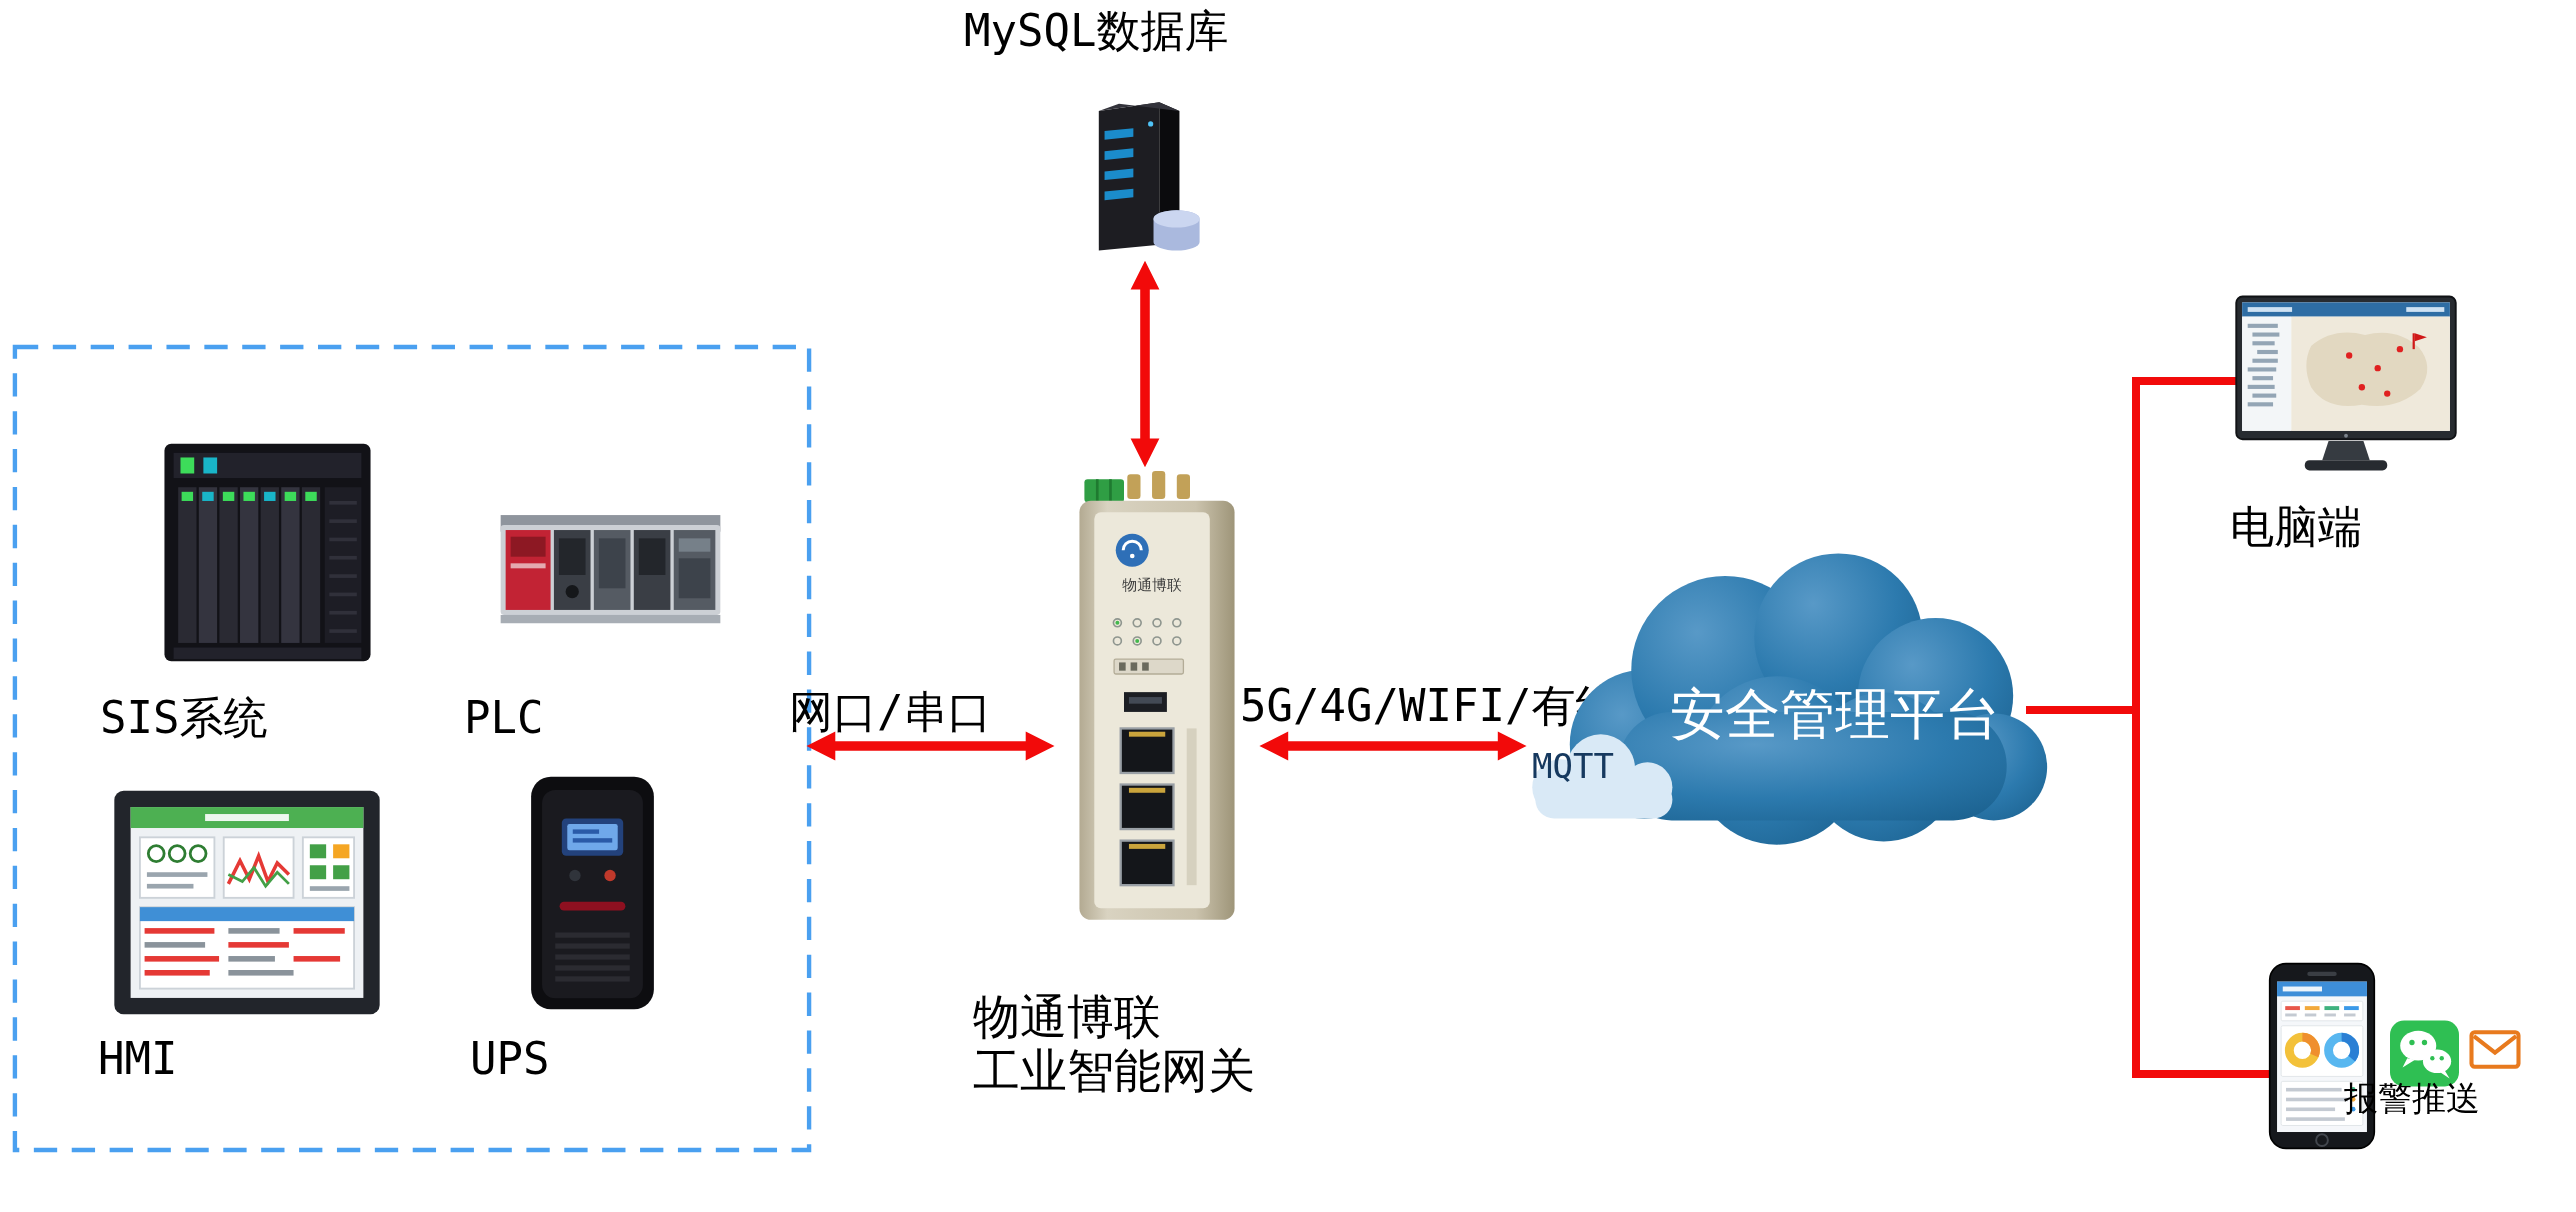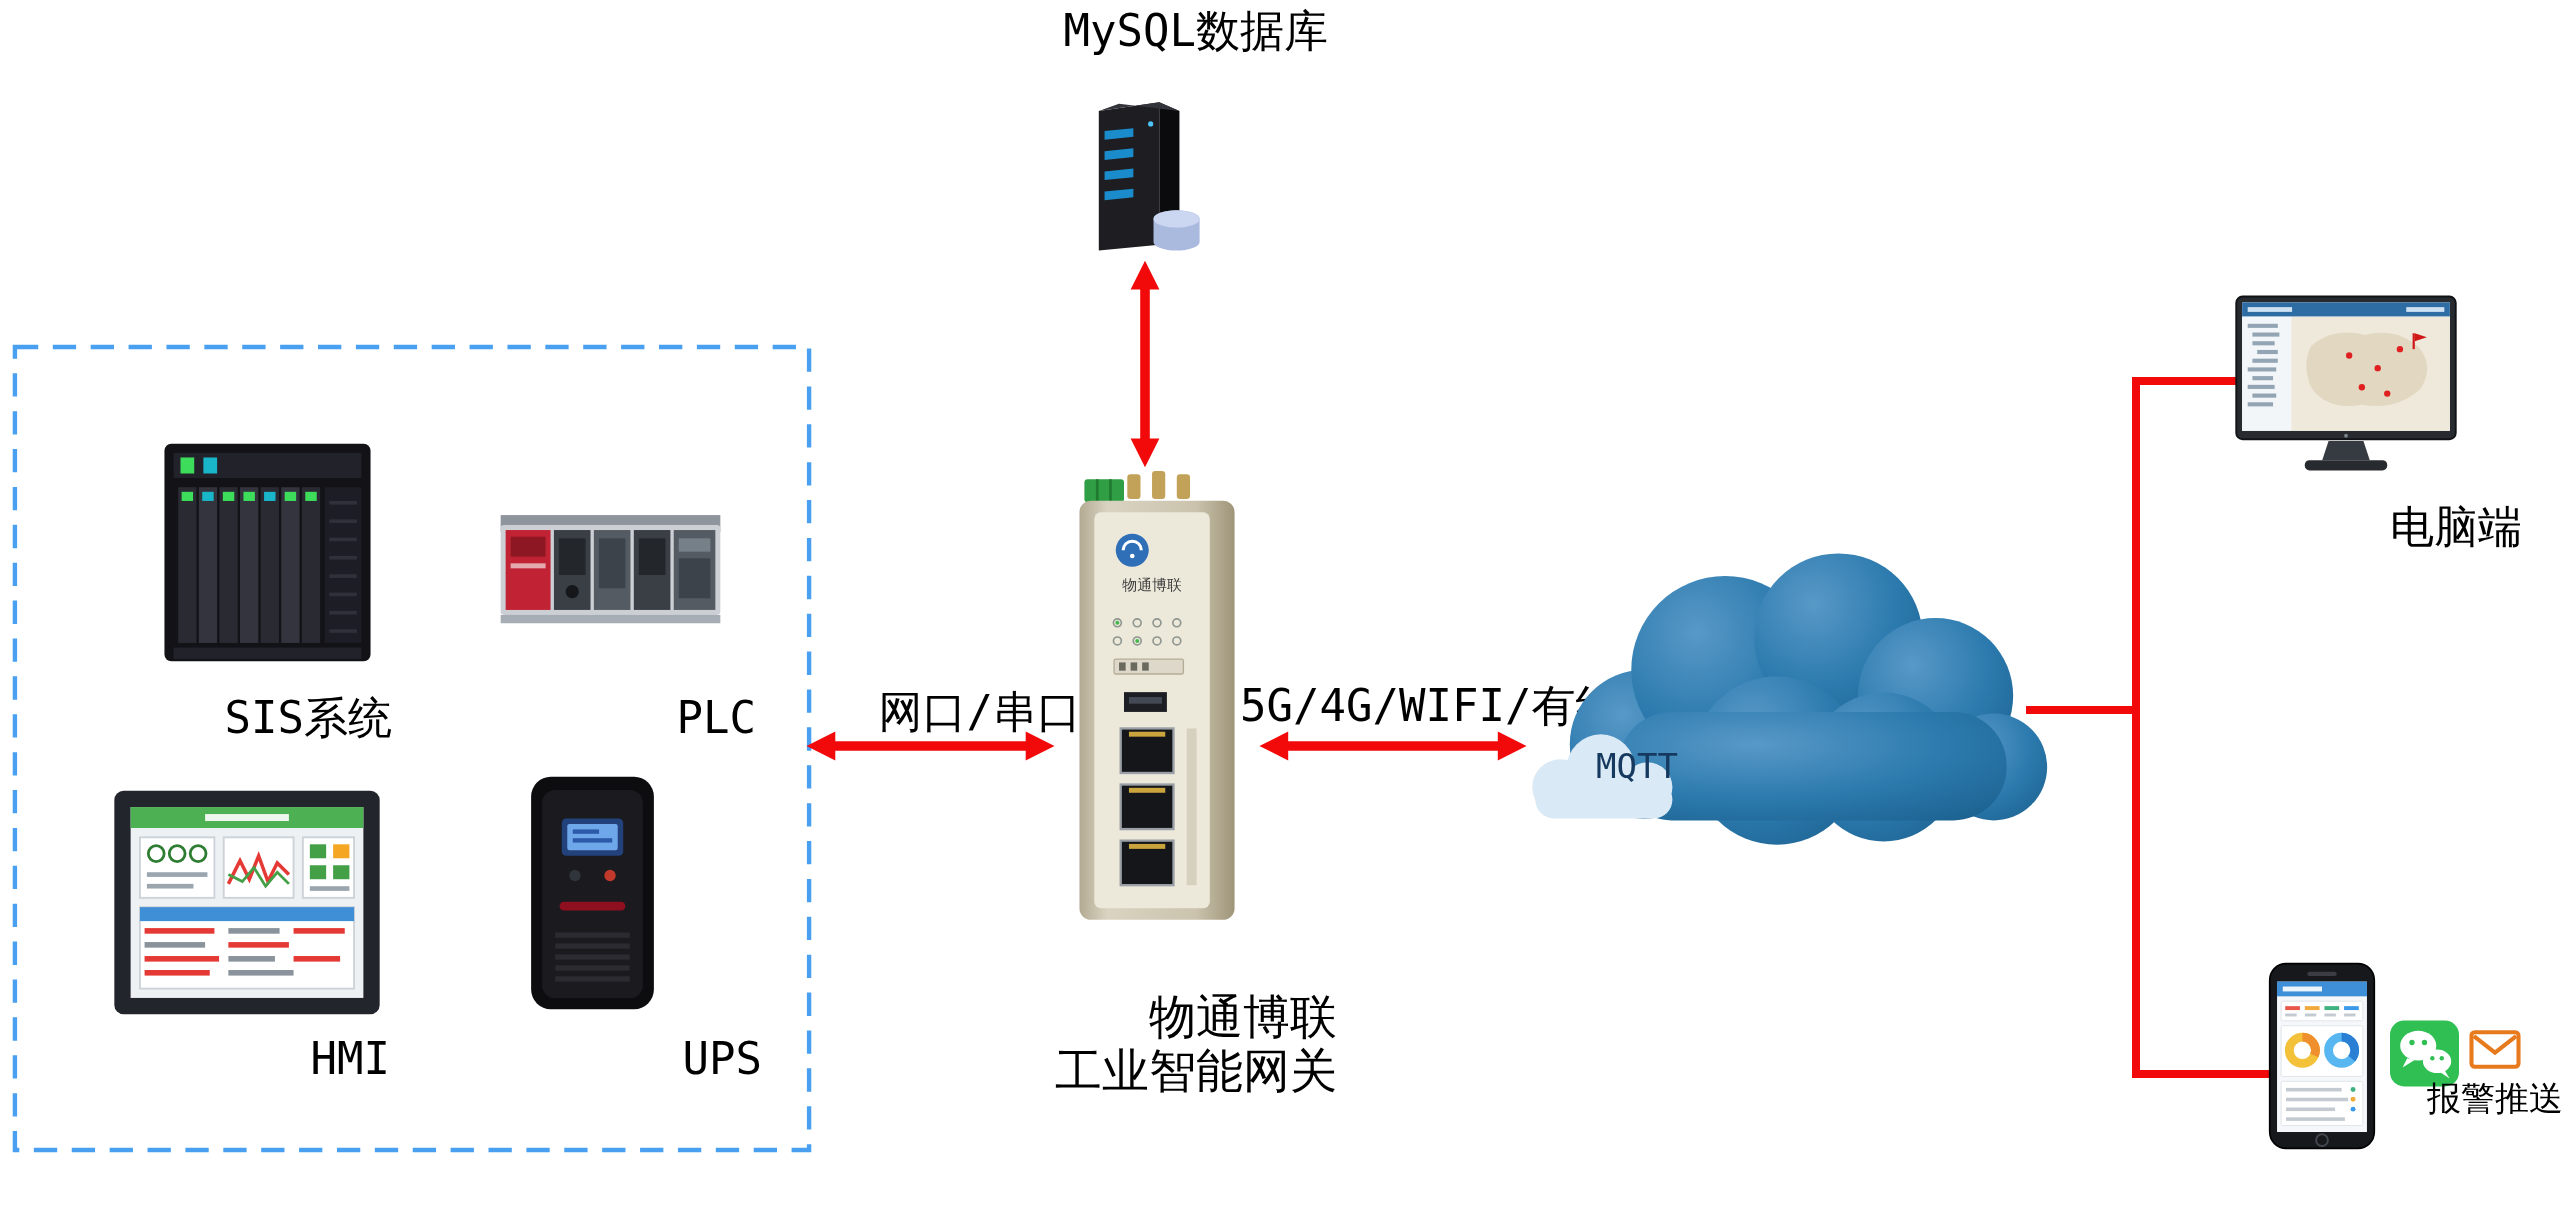--- a/index.html
+++ b/index.html
@@ -1,19 +1,19 @@
 <!DOCTYPE html>
 <html style="font-size:11.7px"><head>
 <meta charset="utf-8">
 <style>
   html,body{margin:0;padding:0;background:#ffffff}
   .stage{position:relative;width:2576px;height:1212px;background:#ffffff;overflow:hidden;
          font-family:"DejaVu Sans Mono","DejaVu Serif",serif;color:#000}
   .abs{position:absolute}
-  .label{position:absolute;text-align:right;white-space:nowrap;line-height:1.1;color:#000}
+  .label{position:absolute;text-align:left;white-space:nowrap;line-height:1.1;color:#000}
   .f52{font-size:34px}
   .f60{font-size:44px}
   .f64{font-size:47px}
   .f76{font-size:55px}
   .white{color:#ffffff}
   .navy{color:#16395f}
   .redline{position:absolute;background:#f20a0a}
 </style>
 </head>
 <body>
@@ -230,20 +230,21 @@
       <circle cx="78" cy="138" r="46"></circle>
       <circle cx="128" cy="92" r="58"></circle>
       <circle cx="198" cy="72" r="52"></circle>
       <circle cx="258" cy="108" r="48"></circle>
       <circle cx="294" cy="152" r="33"></circle>
       <circle cx="160" cy="148" r="52"></circle>
       <circle cx="226" cy="152" r="46"></circle>
       <rect x="62" y="118" width="240" height="67" rx="33"></rect>
     </g>
   </svg>
+  <div class="label f76 white" style="left:1670px;top:684px;width:364px">安全管理平台</div>
 
   <svg class="abs" style="left:1513px;top:725px" width="188" height="109" viewBox="0 0 120 70">
     <g fill="#d9e9f6">
       <circle cx="30" cy="40" r="18"></circle>
       <circle cx="56" cy="28" r="22"></circle>
       <circle cx="86" cy="40" r="16"></circle>
       <rect x="14" y="36" width="88" height="24" rx="12"></rect>
     </g>
   </svg>
   <div class="label f52 navy" style="left:1532px;top:748px;width:146px">MQTT</div>

